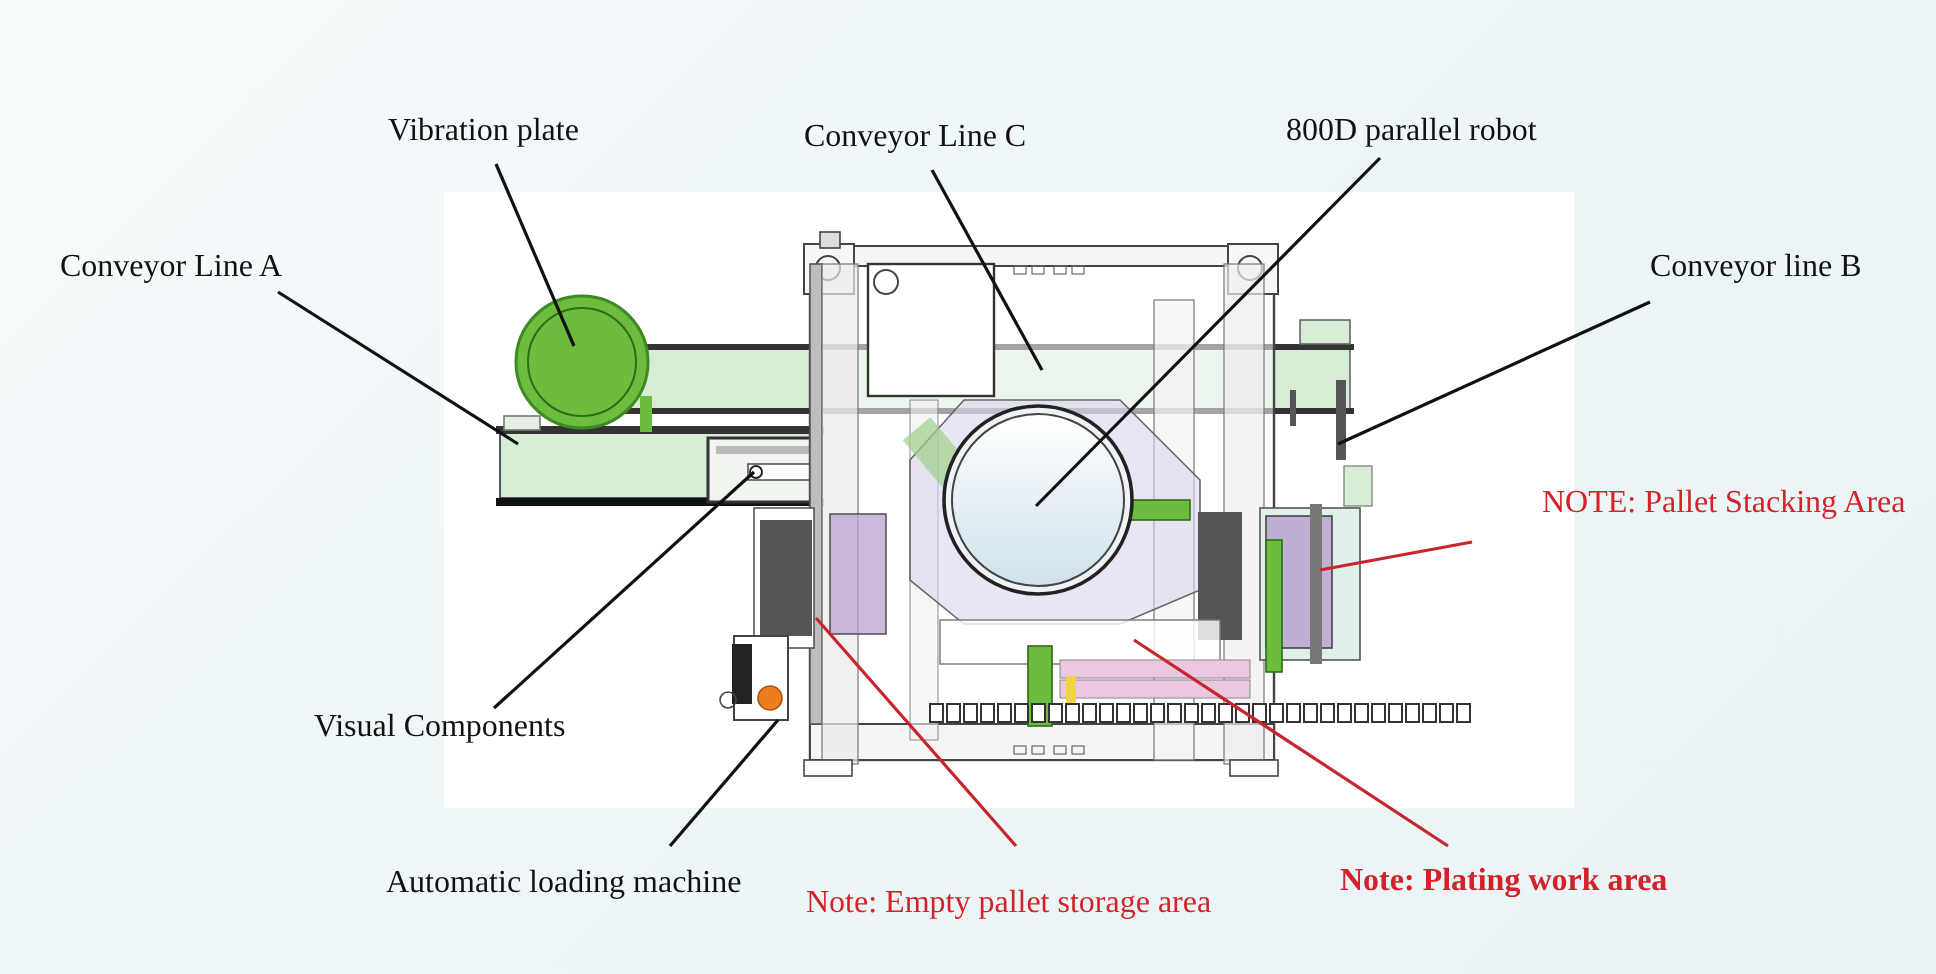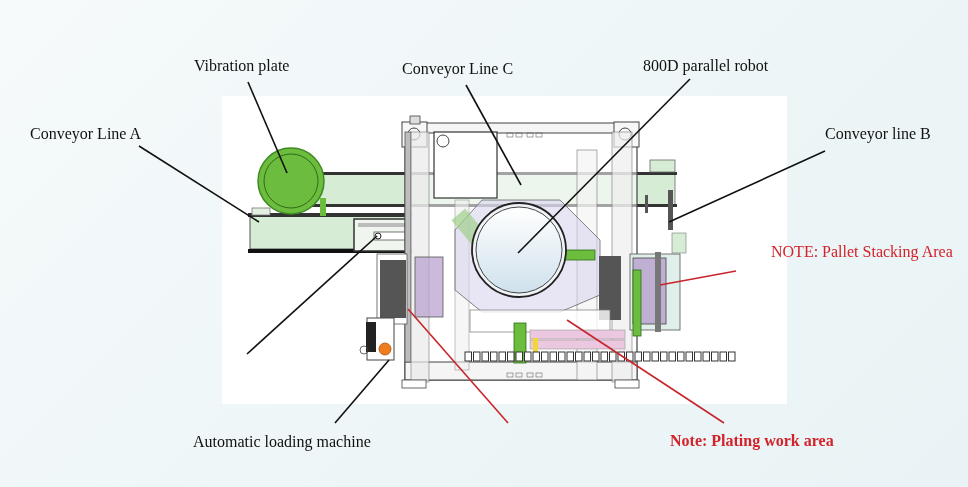--- a/index.html
+++ b/index.html
@@ -188,15 +188,17 @@
       <line x1="567" y1="320" x2="724" y2="423" stroke="#c8252c" stroke-width="1.6"></line>
     </g>
   </svg>
 
   <div class="label" style="left:194px; top:58px;">Vibration plate</div>
   <div class="label" style="left:402px; top:61px;">Conveyor Line C</div>
   <div class="label" style="left:643px; top:58px;">800D parallel robot</div>
   <div class="label" style="left:30px; top:126px;">Conveyor Line A</div>
   <div class="label" style="left:825px; top:126px;">Conveyor line B</div>
   <div class="label note" style="left:744px; top:244px;margin-left:27px;">NOTE: Pallet Stacking Area</div>
+  <div class="label" style="left:157px; top:356px;">Visual Components</div>
   <div class="label" style="left:193px; top:434px;">Automatic loading machine</div>
+  <div class="label note" style="left:403px; top:444px;">Note: Empty pallet storage area</div>
   <div class="label note" style="left:670px; top:433px;font-weight:bold;">Note: Plating work area</div>
 </div>
 
 </body></html>

